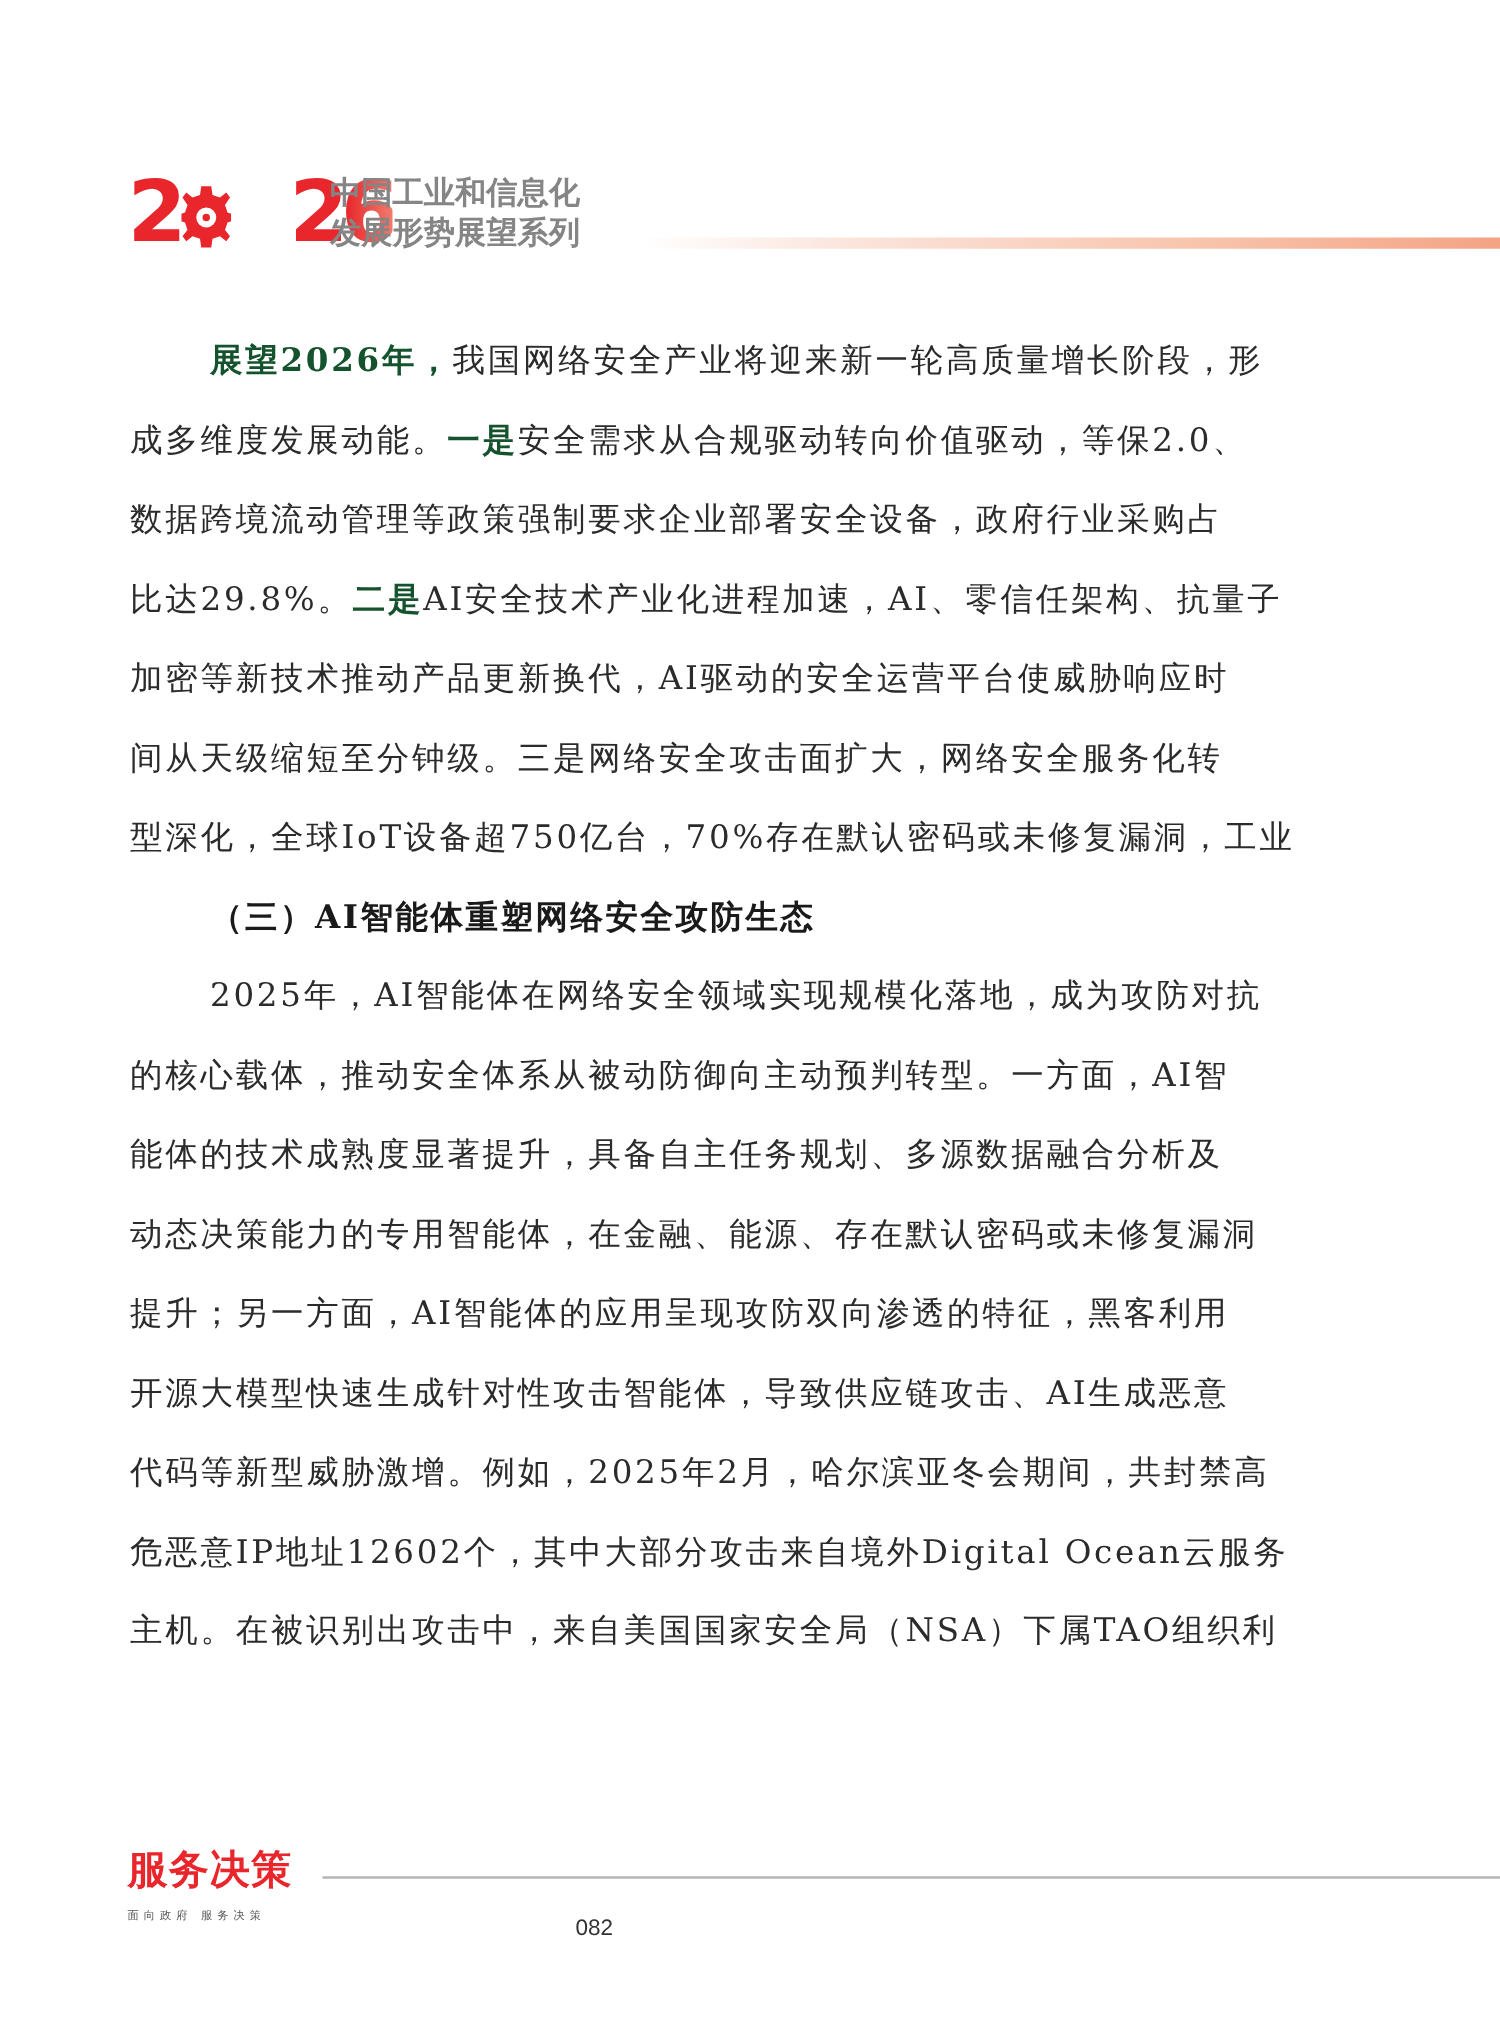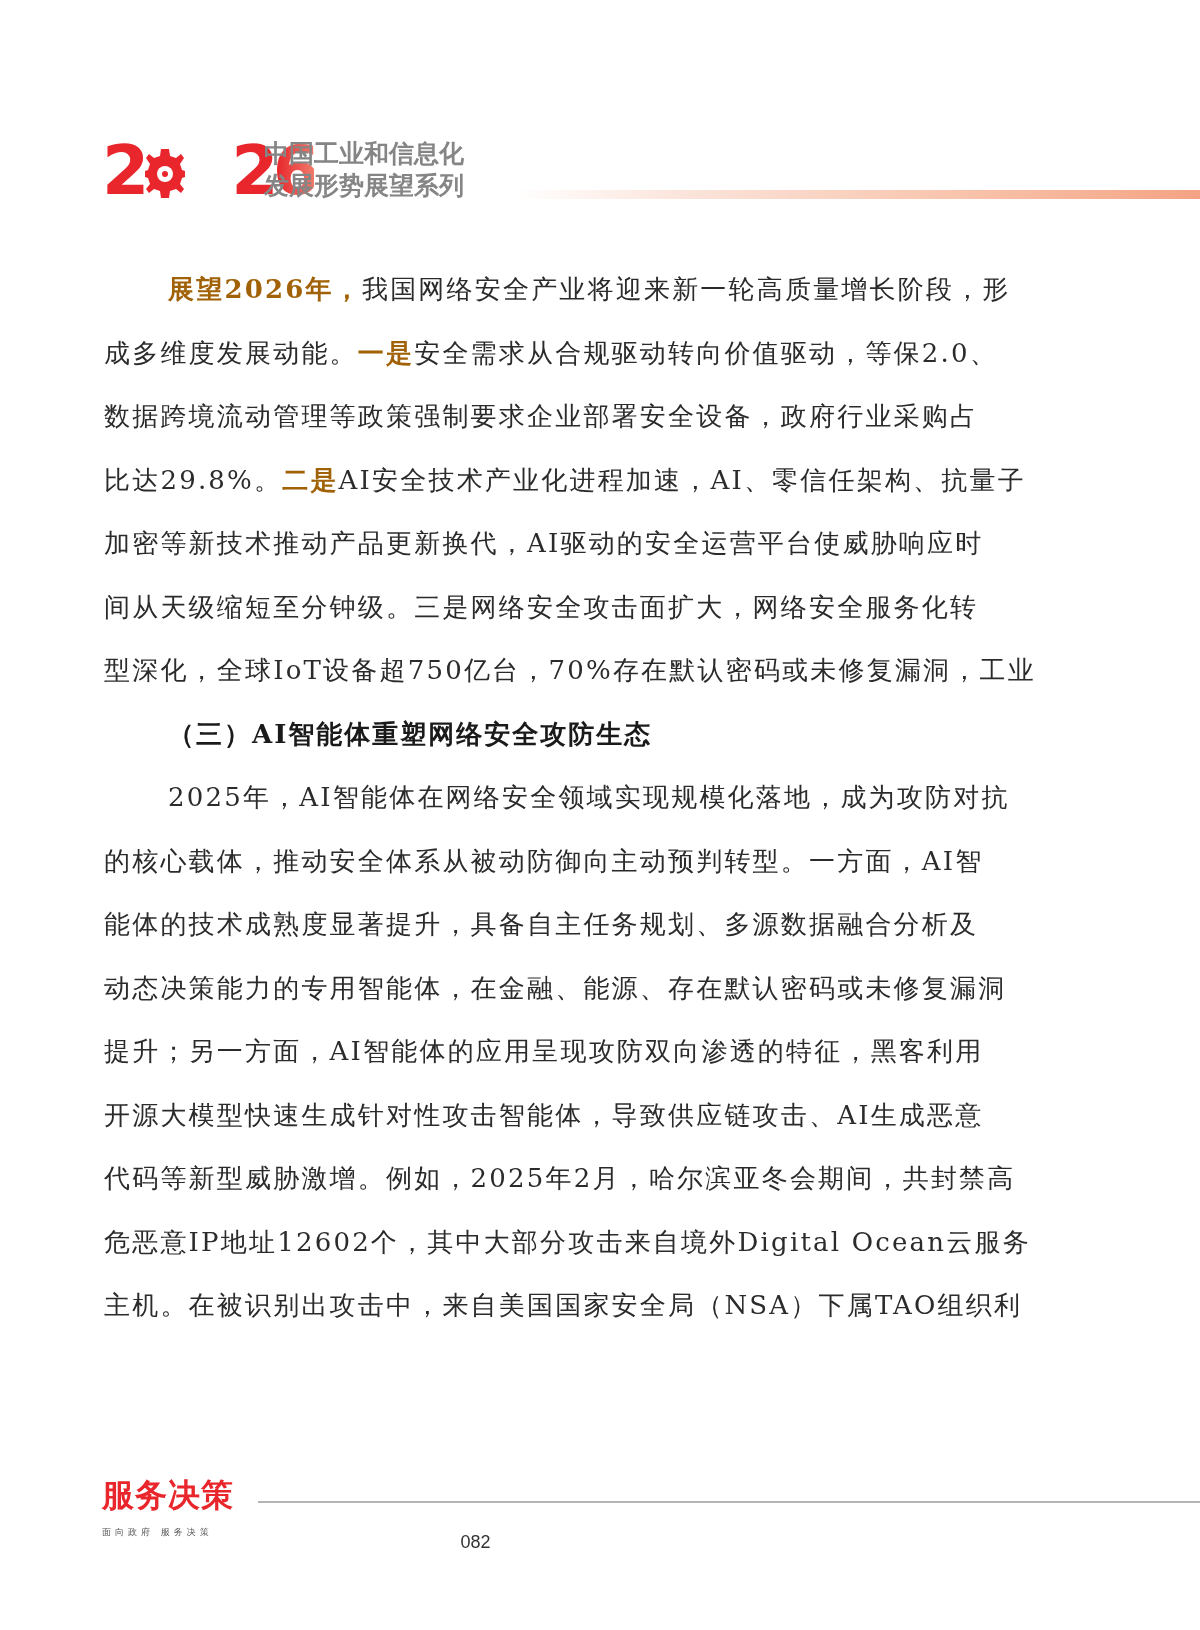--- a/index.html
+++ b/index.html
@@ -20,21 +20,21 @@
                   font-weight: bold; font-size: 25px; line-height: 32px; color: #858585; letter-spacing: 0px; }
   .header-bar { position: absolute; left: 410px; top: 52px; width: 688px; height: 9px;
                 background: linear-gradient(90deg, rgba(255,255,255,0) 0%, #fbe4db 25%, #f8c4ac 65%, #f4a384 100%); }
 
   
   .content { position: absolute; left: 104px; top: 258px; width: 960px; }
   .para { font-size: 26px; line-height: 63.5px; letter-spacing: 2.2px; text-align: justify;
           color: #2b2b2b; margin: 0; }
   .para .line { display: block; white-space: nowrap; height: 63.5px; }
   .indent { padding-left: 64px; }
-  .bold { font-weight: bold; color: #a16207; }
+  .bold { font-weight: bold; color: #14532d; }
   .section-heading { font-size: 26px; font-weight: bold; line-height: 63.5px; letter-spacing: 2px;
                      margin: 0; color: #1a1a1a; padding-left: 64px; }
 
   
   .footer-logo { position: absolute; left: 102px; top: 1478px; }
   .footer-brand { font-family: "DejaVu Sans", sans-serif; font-weight: bold; font-size: 32px;
                   color: #e8262b; letter-spacing: 1px; line-height: 34px; }
   .footer-tag { font-family: "DejaVu Sans", sans-serif; font-size: 9px; color: #555; letter-spacing: 4px;
                 margin-top: 14px; }
   .footer-line { position: absolute; left: 258px; top: 1501px; width: 942px; height: 2px; background: #b5b5b5; }

